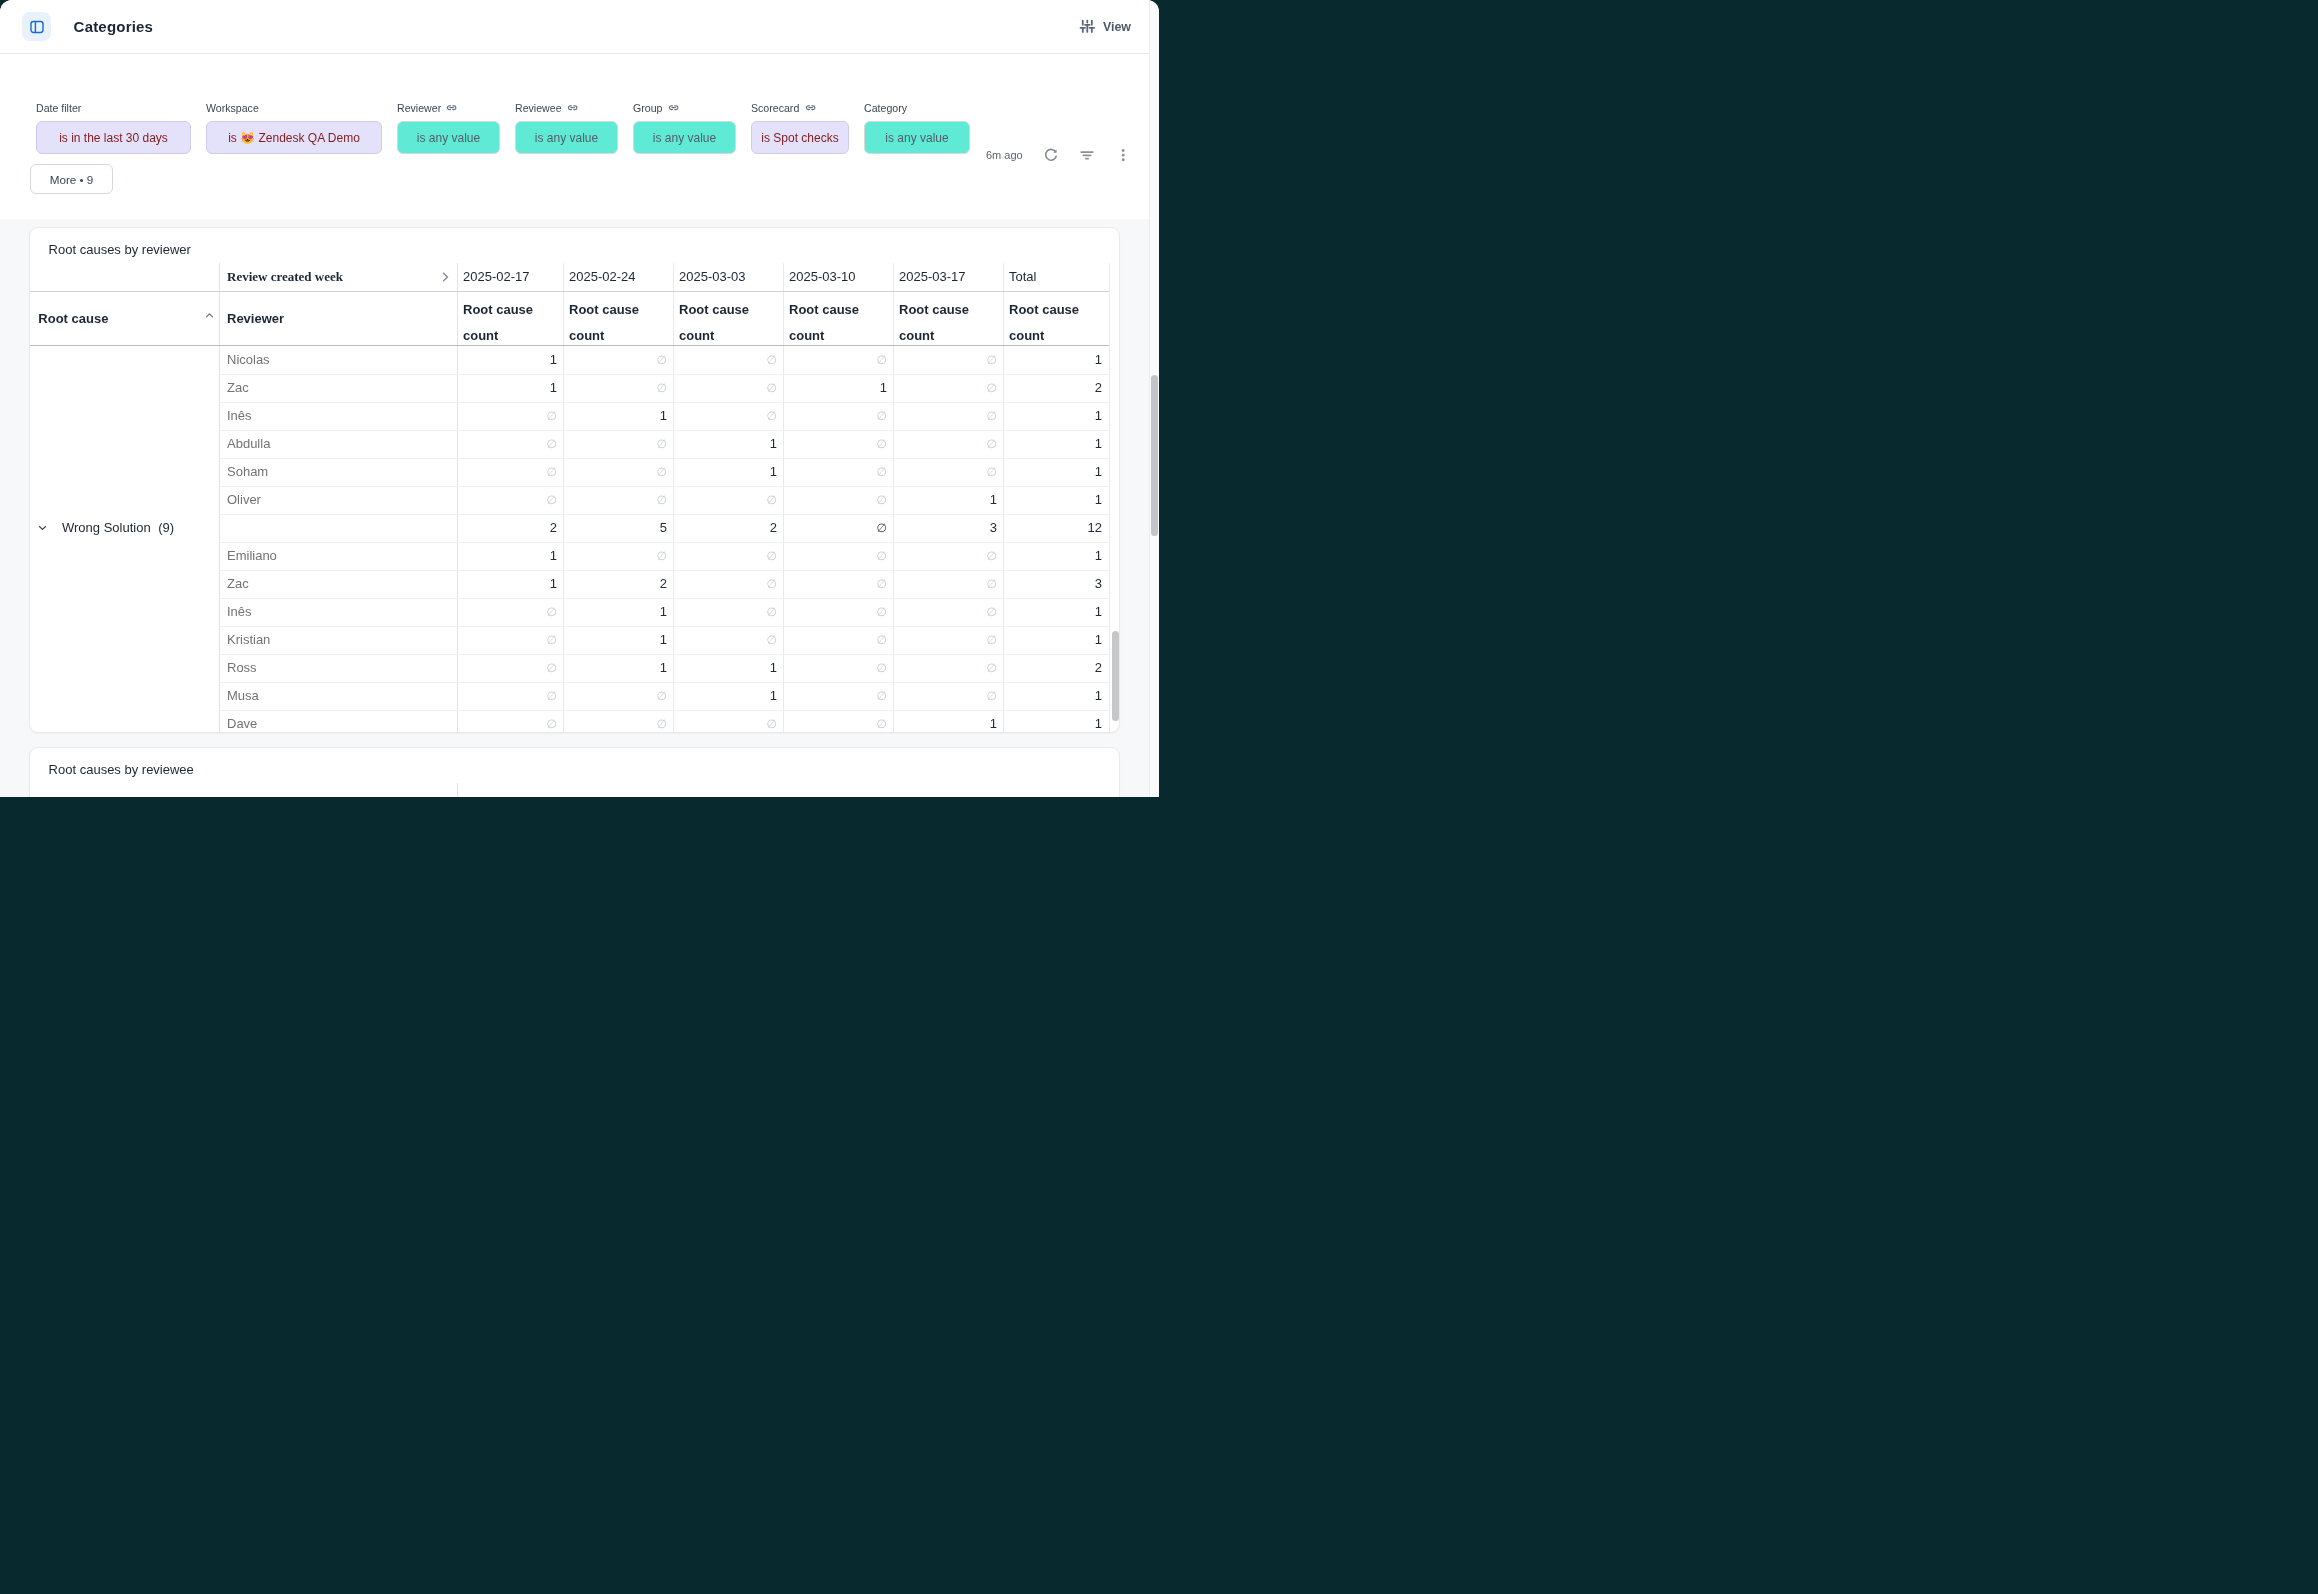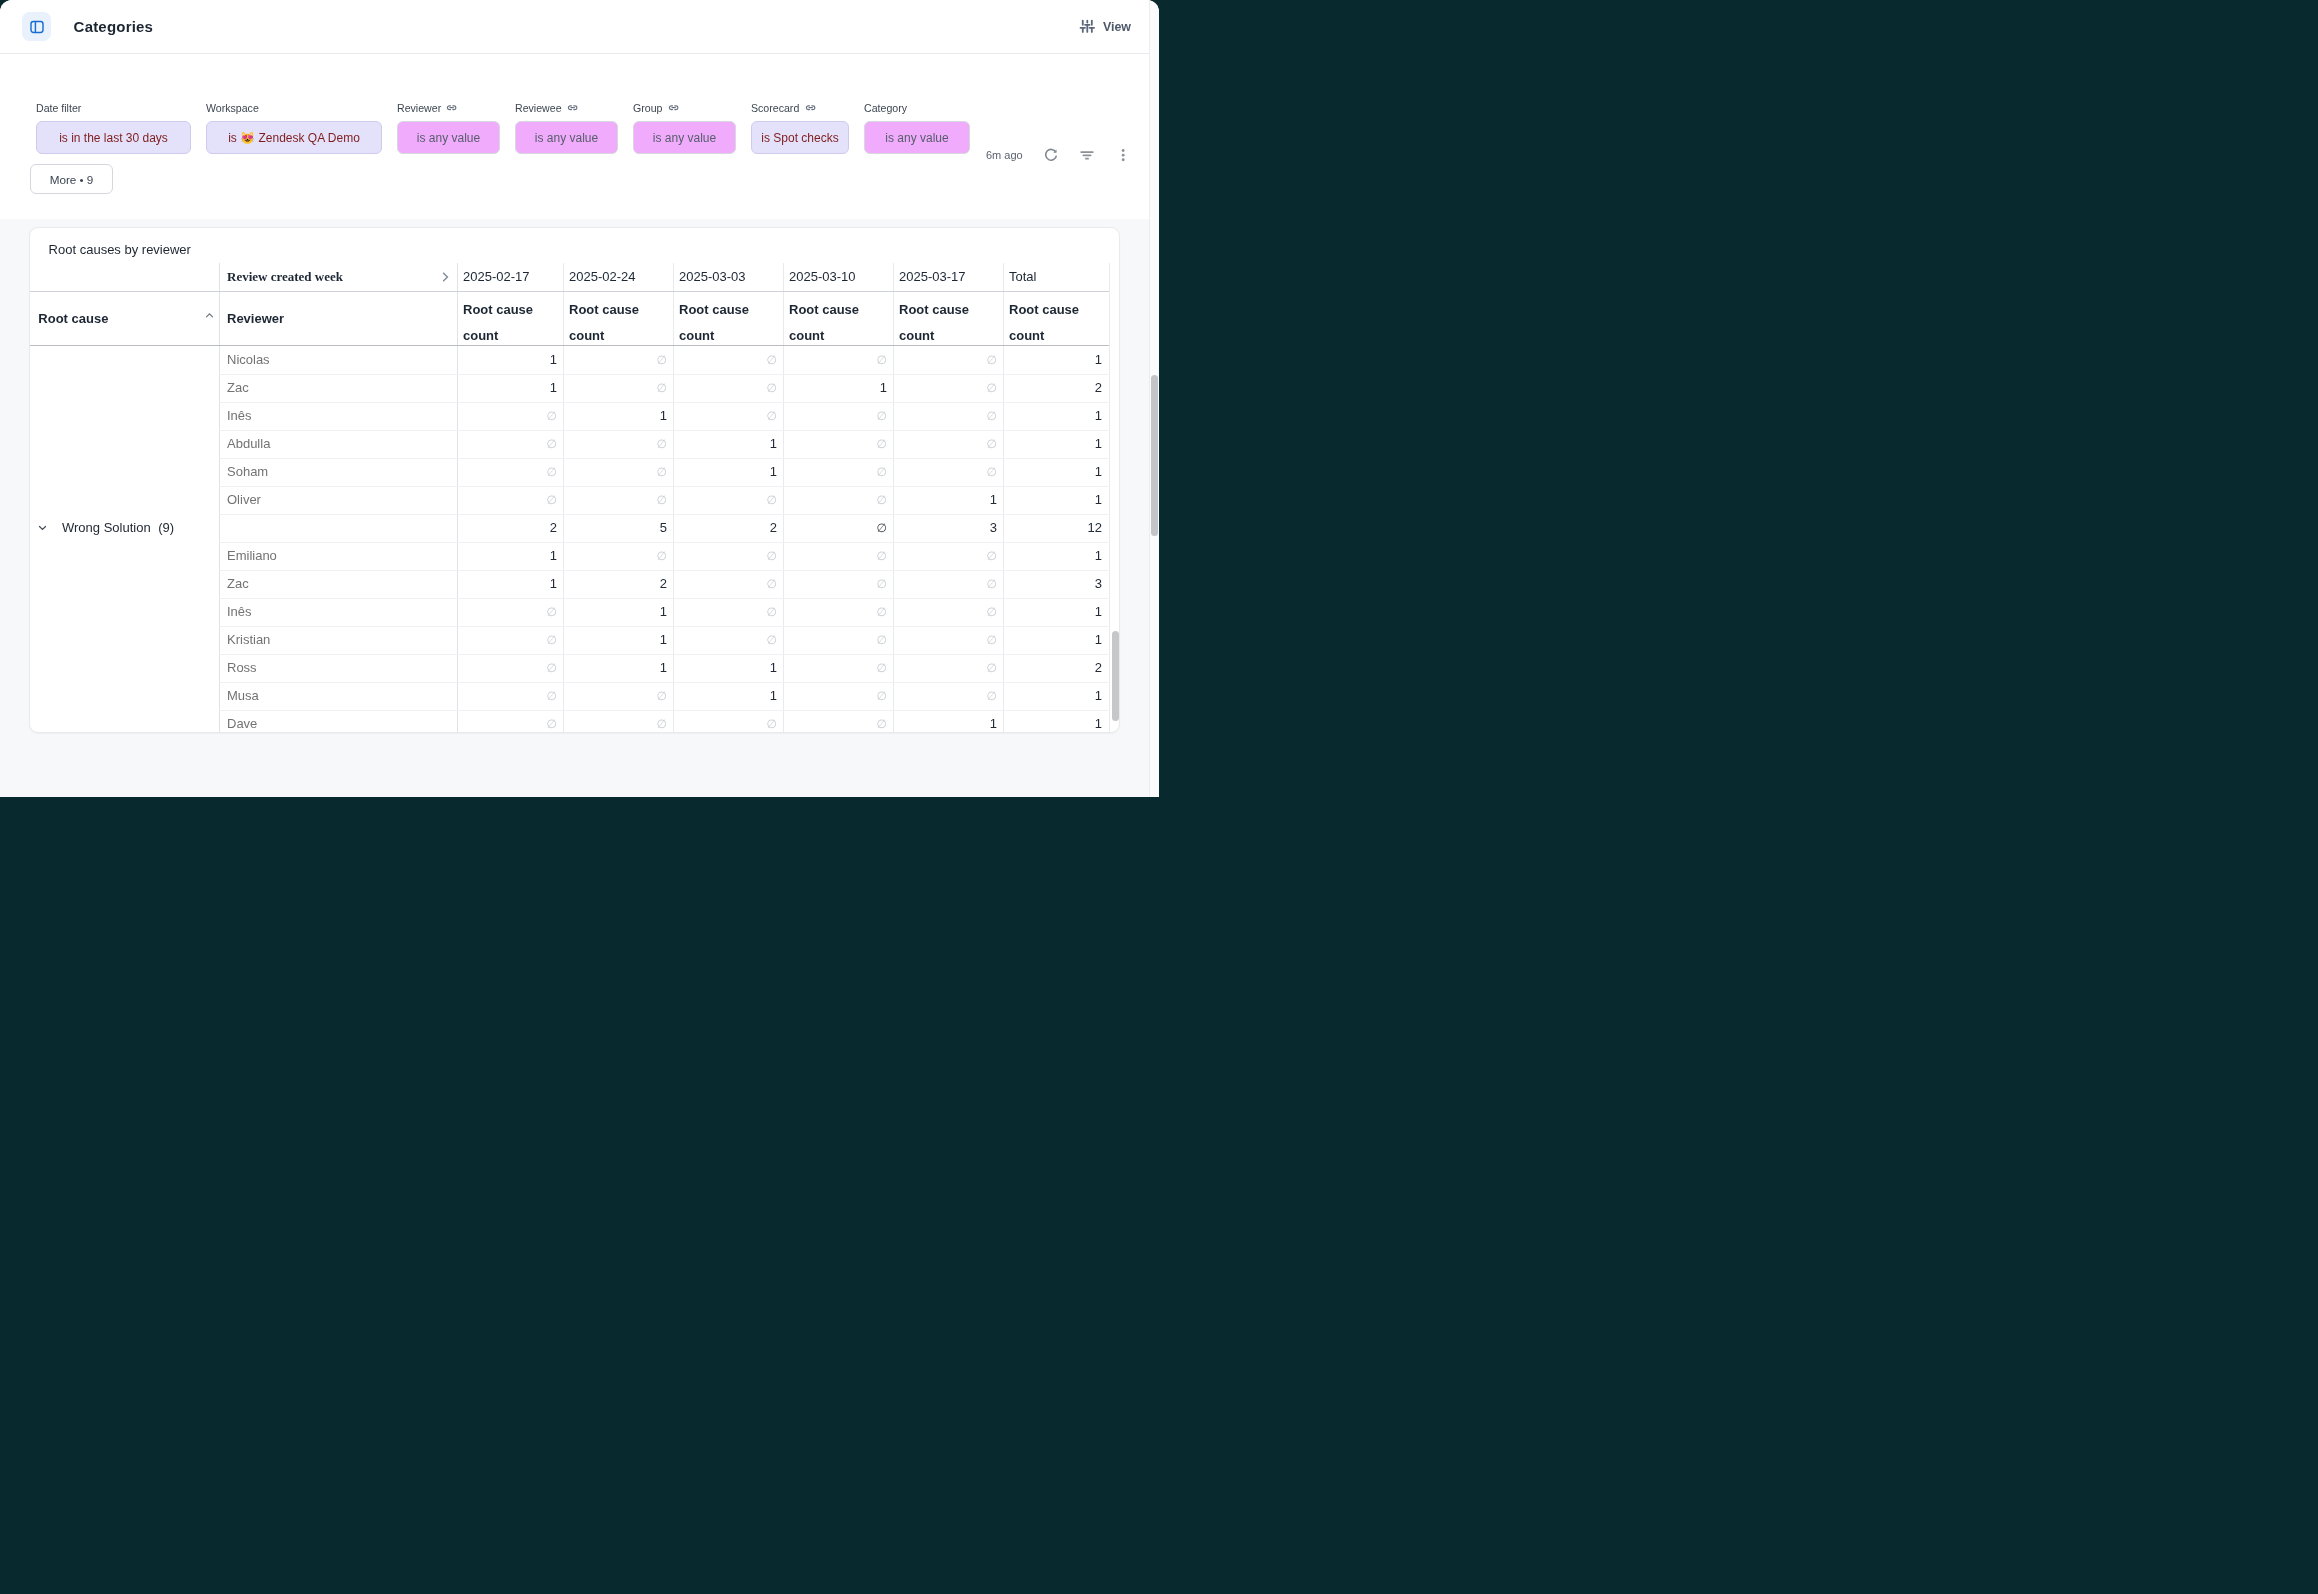--- a/index.html
+++ b/index.html
@@ -18,21 +18,21 @@
   .page-title { margin-left:22.6px; font-size:15px; font-weight:bold; color:#1c2632; letter-spacing:0.2px; }
   .view-btn { margin-left:auto; margin-right:19px; display:flex; align-items:center; gap:7.5px; color:#4d5869; font-size:12.4px; font-weight:bold; cursor:pointer; }
 
   
   .filters { position:absolute; top:54px; left:0; width:1150px; height:165px; background:#fff; }
   .filter-row { position:absolute; top:11.3px; left:36px; display:flex; gap:15px;margin-top:36px; }
   .fitem { display:flex; flex-direction:column; }
   .flabel { height:13px; display:flex; align-items:center; gap:5.3px; font-size:10.6px; color:#3d4651; margin-bottom:6.8px; }
   .fchip { height:33px; border-radius:6px; display:flex; align-items:center; justify-content:center; font-size:12px; cursor:pointer; }
   .fchip.active { background:#e4e1fa; border:0.8px solid #cfcbef; color:#7f1d1d; }
-  .fchip.default { background:#f0abfc; border:0.8px solid #d6d8dc; color:#565e6b; }
+  .fchip.default { background:#5eead4; border:0.8px solid #d6d8dc; color:#565e6b; }
   .w0{width:155px}.w1{width:176px}.w2{width:103px}.w3{width:103px}.w4{width:103px}.w5{width:98px}.w6{width:106px}
   .fmeta { position:absolute; top:93px; left:986px; display:flex; align-items:center; gap:20.4px; }
   .updated { font-size:11px; color:#5a626e; }
   .icon-btn { display:flex; align-items:center; justify-content:center; cursor:pointer; }
   .more-btn { position:absolute; top:110px; left:30px; width:83px; height:30px; border:0.8px solid #d4d7db; border-radius:6px; background:#fff; display:flex; align-items:center; justify-content:center; font-size:11.7px; color:#3c4551; cursor:pointer; }
 
   
   .main { position:absolute; top:219px; left:0; width:1150px; height:579px; background:#f7f8f9; overflow:hidden; }
 
   .card { position:absolute; left:29px; width:1091px; background:#fff; border:0.8px solid #e9eaed; border-radius:9px; box-shadow:0 0.8px 1.5px rgba(16,24,40,.04); overflow:hidden; }
@@ -425,20 +425,24 @@
           <span class="val vc-3 isnull">∅</span>
           <span class="val vc-4">1</span>
           <span class="val vc-5">1</span>
         </div>
 
       </div>
 
       <div class="table-thumb"></div>
     </div>
 
+    <div class="card card2">
+      <div class="card-title">Root causes by reviewee</div>
+      <div class="stub"></div>
+    </div>
 
   </div>
 
   <div class="gutter">
     <div class="gutter-thumb"></div>
   </div>
 
 </div>
 
 

